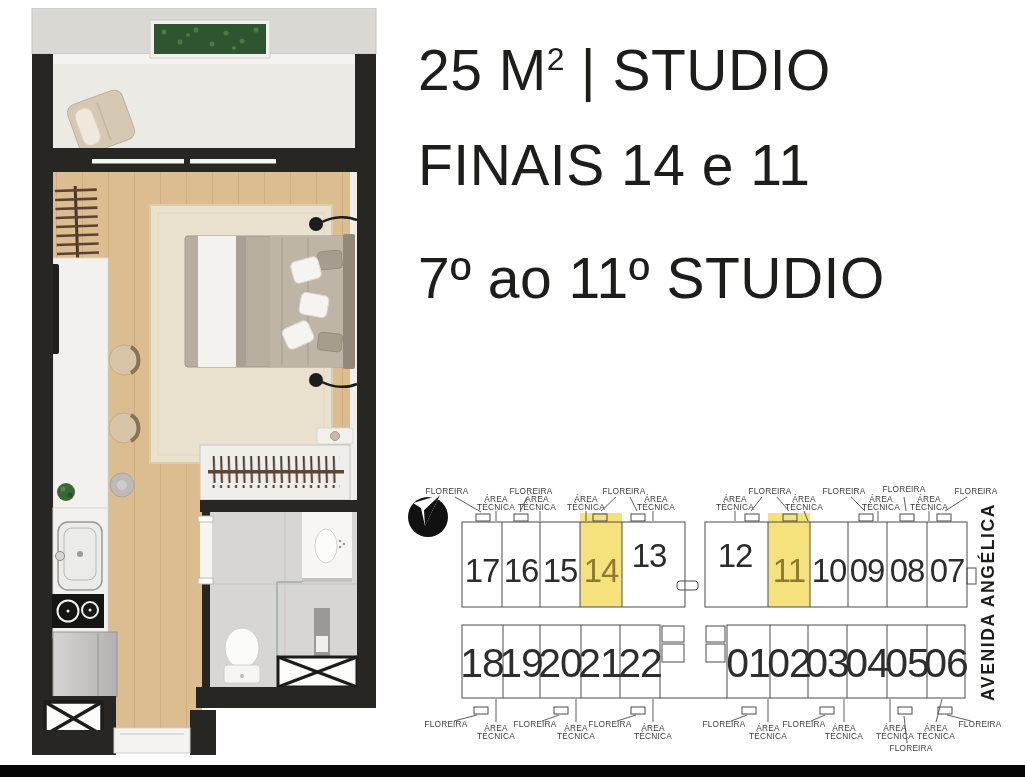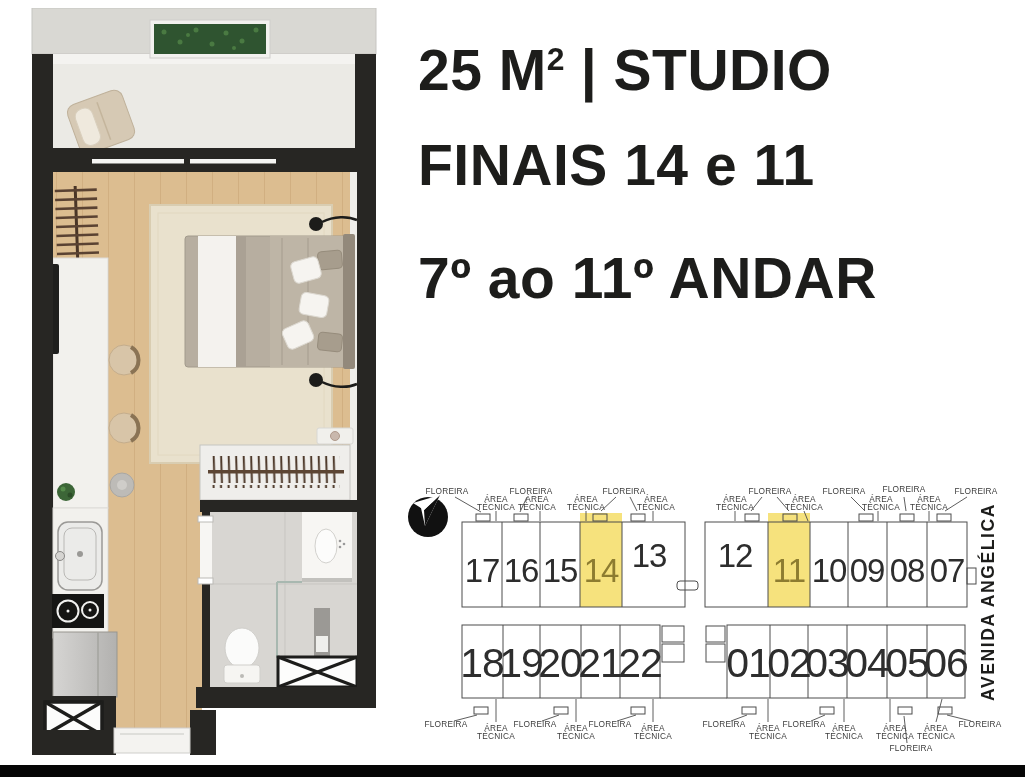--- a/index.html
+++ b/index.html
@@ -1,18 +1,18 @@
 <!DOCTYPE html>
 <html><head>
 <meta charset="utf-8">
 <style>
   html,body{margin:0;padding:0;background:#ffffff;}
   .canvas{position:relative;width:1025px;height:777px;background:#ffffff;overflow:hidden;
           font-family:"Liberation Sans",sans-serif;}
-  .headline-line{position:absolute;left:418px;font-weight:bold;font-size:57px;
+  .headline-line{position:absolute;left:418px;font-weight:normal;font-size:57px;
                  letter-spacing:.5px;color:#1d1d1b;white-space:nowrap;line-height:1;}
   .headline-line sup{font-size:0.56em;vertical-align:super;letter-spacing:0;}
   .floor-plan-svg{position:absolute;left:30px;top:8px;}
   .key-plan-svg{position:absolute;left:400px;top:480px;}
   .kp-label{font-family:"Liberation Sans",sans-serif;font-size:8.3px;letter-spacing:.2px;}
   .kp-num{font-family:"Liberation Sans",sans-serif;letter-spacing:-1px;}
   .street-label{font-family:"Liberation Sans",sans-serif;font-size:17.5px;font-weight:bold;
                 letter-spacing:1.6px;fill:#1d1d1b;}
   .bottom-bar{position:absolute;left:0;top:765px;width:1025px;height:12px;}
 </style>
@@ -229,21 +229,21 @@
       <rect x="84" y="720" width="76" height="25" fill="#f4f3f0" stroke="#cfcecb"></rect>
       <line x1="90" y1="726" x2="154" y2="726" stroke="#dededa" stroke-width="2"></line>
     </g>
   </svg>
 
   <div>
     <div class="headline-line" style="top:42px;">
       <span>25 M</span><sup>2</sup><span> | STUDIO</span>
     </div>
     <div class="headline-line" style="top:137px;">FINAIS 14 e 11</div>
-    <div class="headline-line" style="top:250px;">7º ao 11º ANDAR</div>
+    <div class="headline-line" style="top:250px;">7º ao 11º STUDIO</div>
   </div>
 
   <svg class="key-plan-svg" width="625" height="297" viewBox="0 0 625 297" id="kp-svg">
 
     <rect x="180" y="33" width="42" height="94" fill="#f6e27d"></rect>
     <rect x="368" y="33" width="42" height="94" fill="#f6e27d"></rect>
 
     <g fill="none" stroke="#4c4c4c" stroke-width="1">
 
       <rect x="62" y="42" width="223" height="85"></rect>

